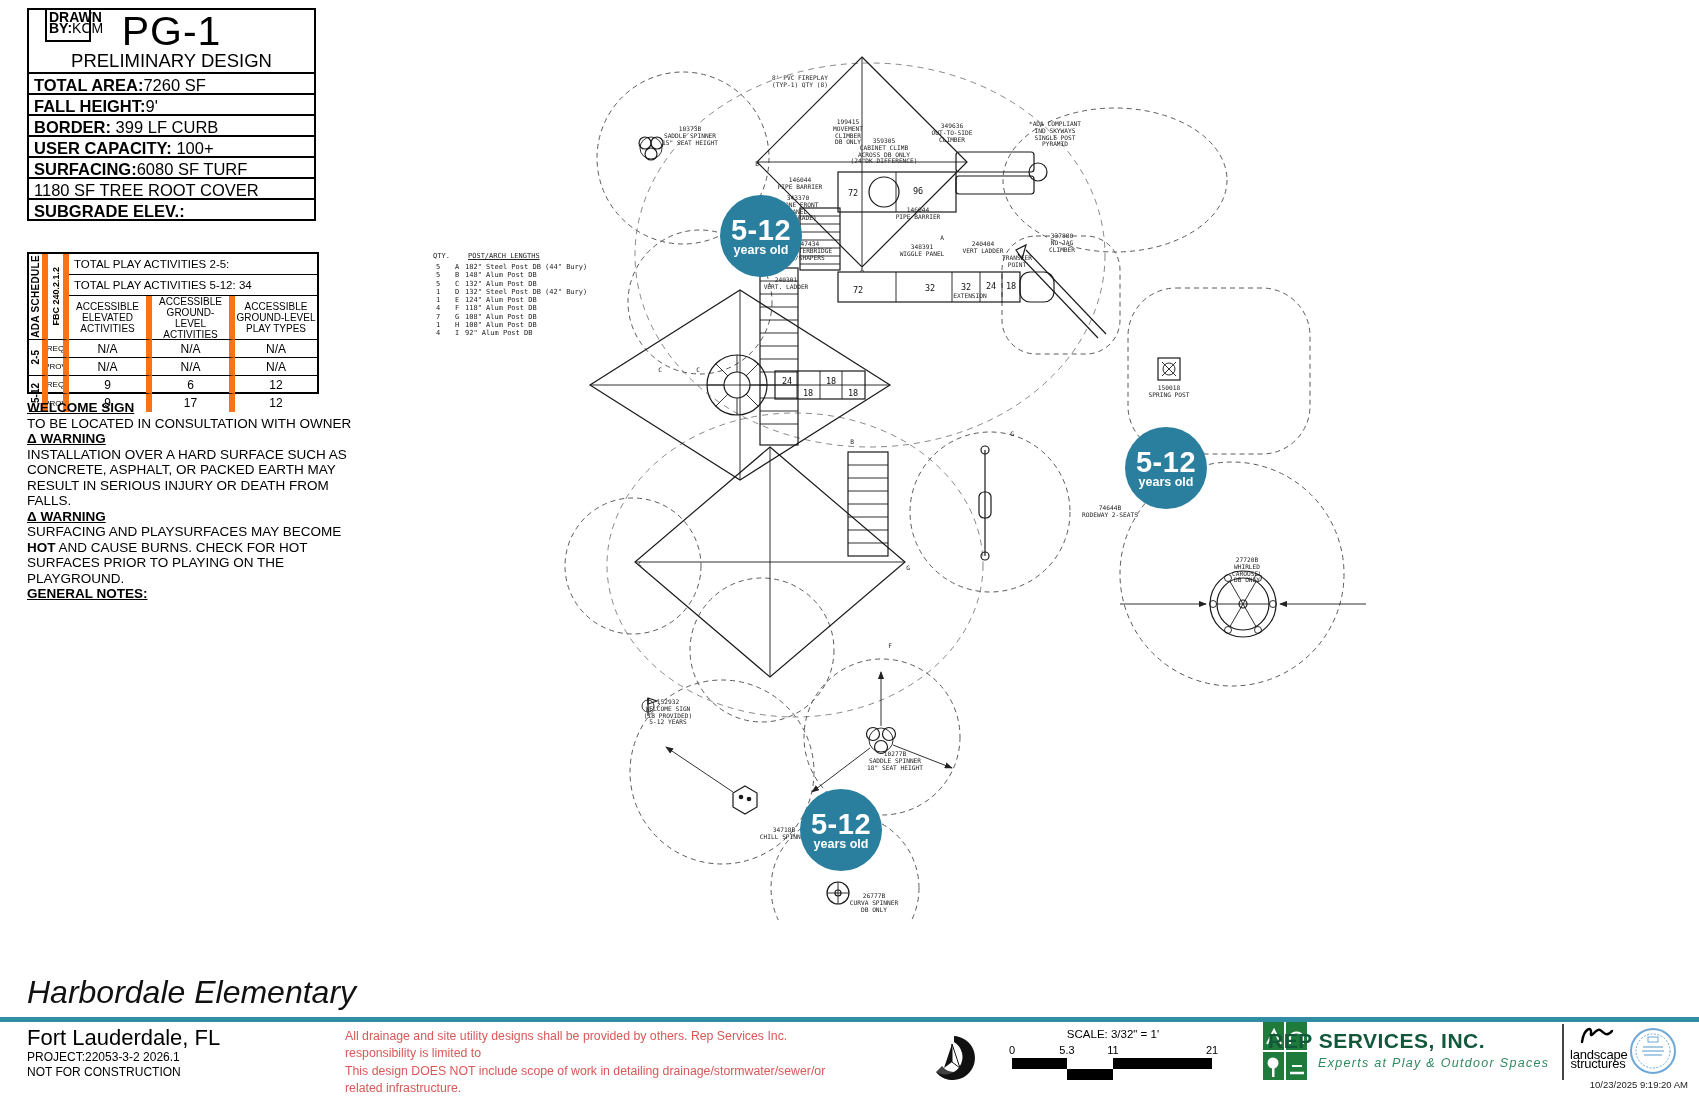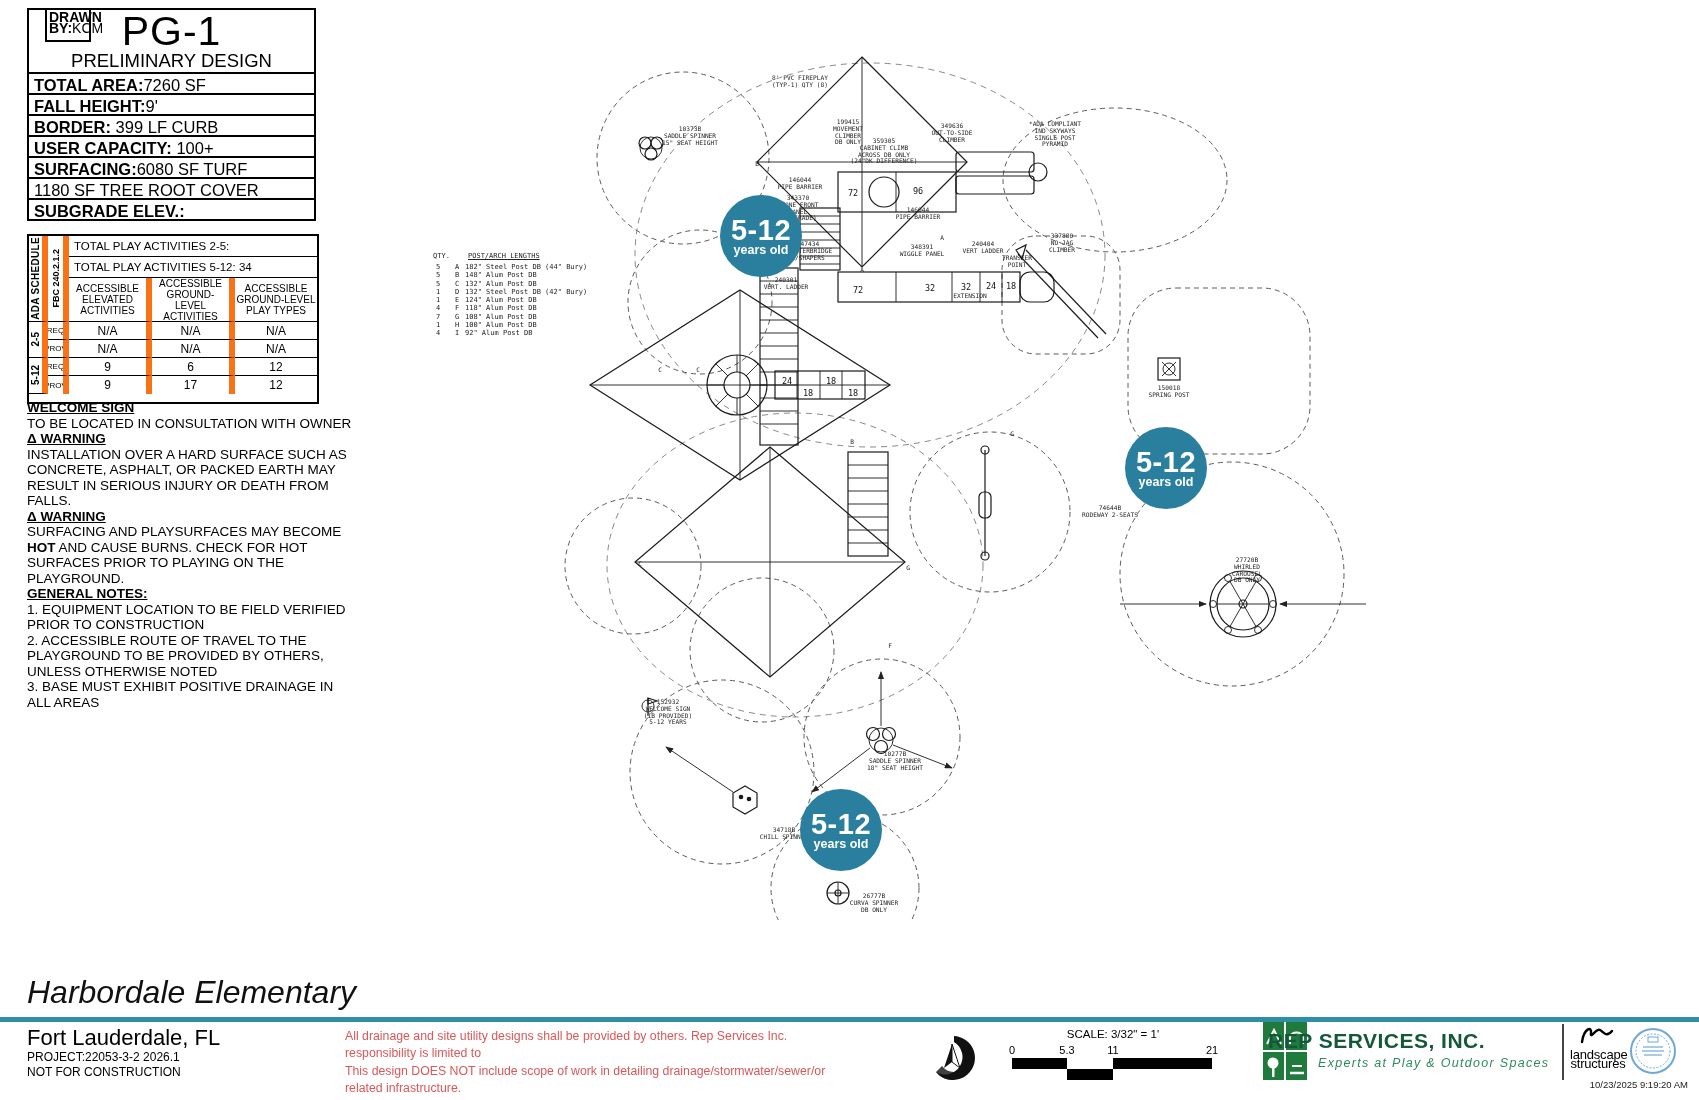--- a/index.html
+++ b/index.html
@@ -13,21 +13,21 @@
   .tb-header { position:relative; border:2px solid #000; height:66px; background:#fff; }
   .drawn-box { position:absolute; left:-2px; top:-2px; border:2px solid #000; width:46px; height:34px;
     font-size:14px; line-height:11px; padding:2px 2px; background:#fff;margin-left:18px; }
   .drawn-box b { font-weight:bold; }
   .pg-num { text-align:center; font-size:41px; line-height:42px; letter-spacing:1px; }
   .pg-sub { text-align:center; font-size:18.5px; line-height:19px; margin-top:-1px; }
   .spec-row { border:2px solid #000; margin-top:-2px; height:23px; padding:2px 5px 0 5px;
     font-size:16.5px; white-space:nowrap; background:#fff; }
   .spec-row .sl { font-weight:bold; }
   
-  .ada { position:absolute; left:27px; top:234px; width:292px; height:170px; border:2px solid #000;
+  .ada { position:absolute; left:27px; top:252px; width:292px; height:142px; border:2px solid #000;
     display:grid; grid-template-columns:19px 21px 83px 83px 82px;
     grid-template-rows:21px 21px 44px 18px 18px 18px 18px; background:#fff; }
   .ada .cell { border-right:6px solid #f97316; border-bottom:1px solid #000; display:flex;
     align-items:center; justify-content:center; overflow:hidden; }
   .ada .nbr { border-right:none; } .ada .nbb { border-bottom:none; }
   .ada .tot { justify-content:flex-start; padding-left:5px; font-size:11.5px; }
   .ada .hdr { font-size:10px; text-align:center; line-height:11px; }
   .ada .val { font-size:12px; }
   .ada .rp  { font-size:8px; }
   .vert { writing-mode:vertical-rl; transform:rotate(180deg); white-space:nowrap; }
@@ -141,25 +141,20 @@
 </div>
 
 <div class="notes">
   <p class="nh">WELCOME SIGN</p>
   <p class="nowrap">TO BE LOCATED IN CONSULTATION WITH OWNER</p>
   <p class="nh">Δ WARNING</p>
   <p>INSTALLATION OVER A HARD SURFACE SUCH AS CONCRETE, ASPHALT, OR PACKED EARTH MAY RESULT IN SERIOUS INJURY OR DEATH FROM FALLS.</p>
   <p class="nh">Δ WARNING</p>
   <p><span>SURFACING AND PLAYSURFACES MAY BECOME </span><b>HOT</b><span> AND CAUSE BURNS.  CHECK FOR HOT SURFACES PRIOR TO PLAYING ON THE PLAYGROUND.</span></p>
   <p class="nh">GENERAL NOTES:</p>
-  <div id="general-items">
-      <div>1.  EQUIPMENT LOCATION TO BE FIELD VERIFIED PRIOR TO CONSTRUCTION</div>
-      <div>2.  ACCESSIBLE ROUTE OF TRAVEL TO THE PLAYGROUND TO BE PROVIDED BY OTHERS, UNLESS OTHERWISE NOTED</div>
-      <div>3.  BASE MUST EXHIBIT POSITIVE DRAINAGE IN ALL AREAS</div>
-    </div>
 </div>
 
 <div class="legend">
   <div class="leg-head">
     <span class="lq">QTY.</span>
     <span class="lt">POST/ARCH LENGTHS</span>
   </div>
   <div id="legend-rows">
       <div class="leg-row">
         <span class="lc0">5</span>

